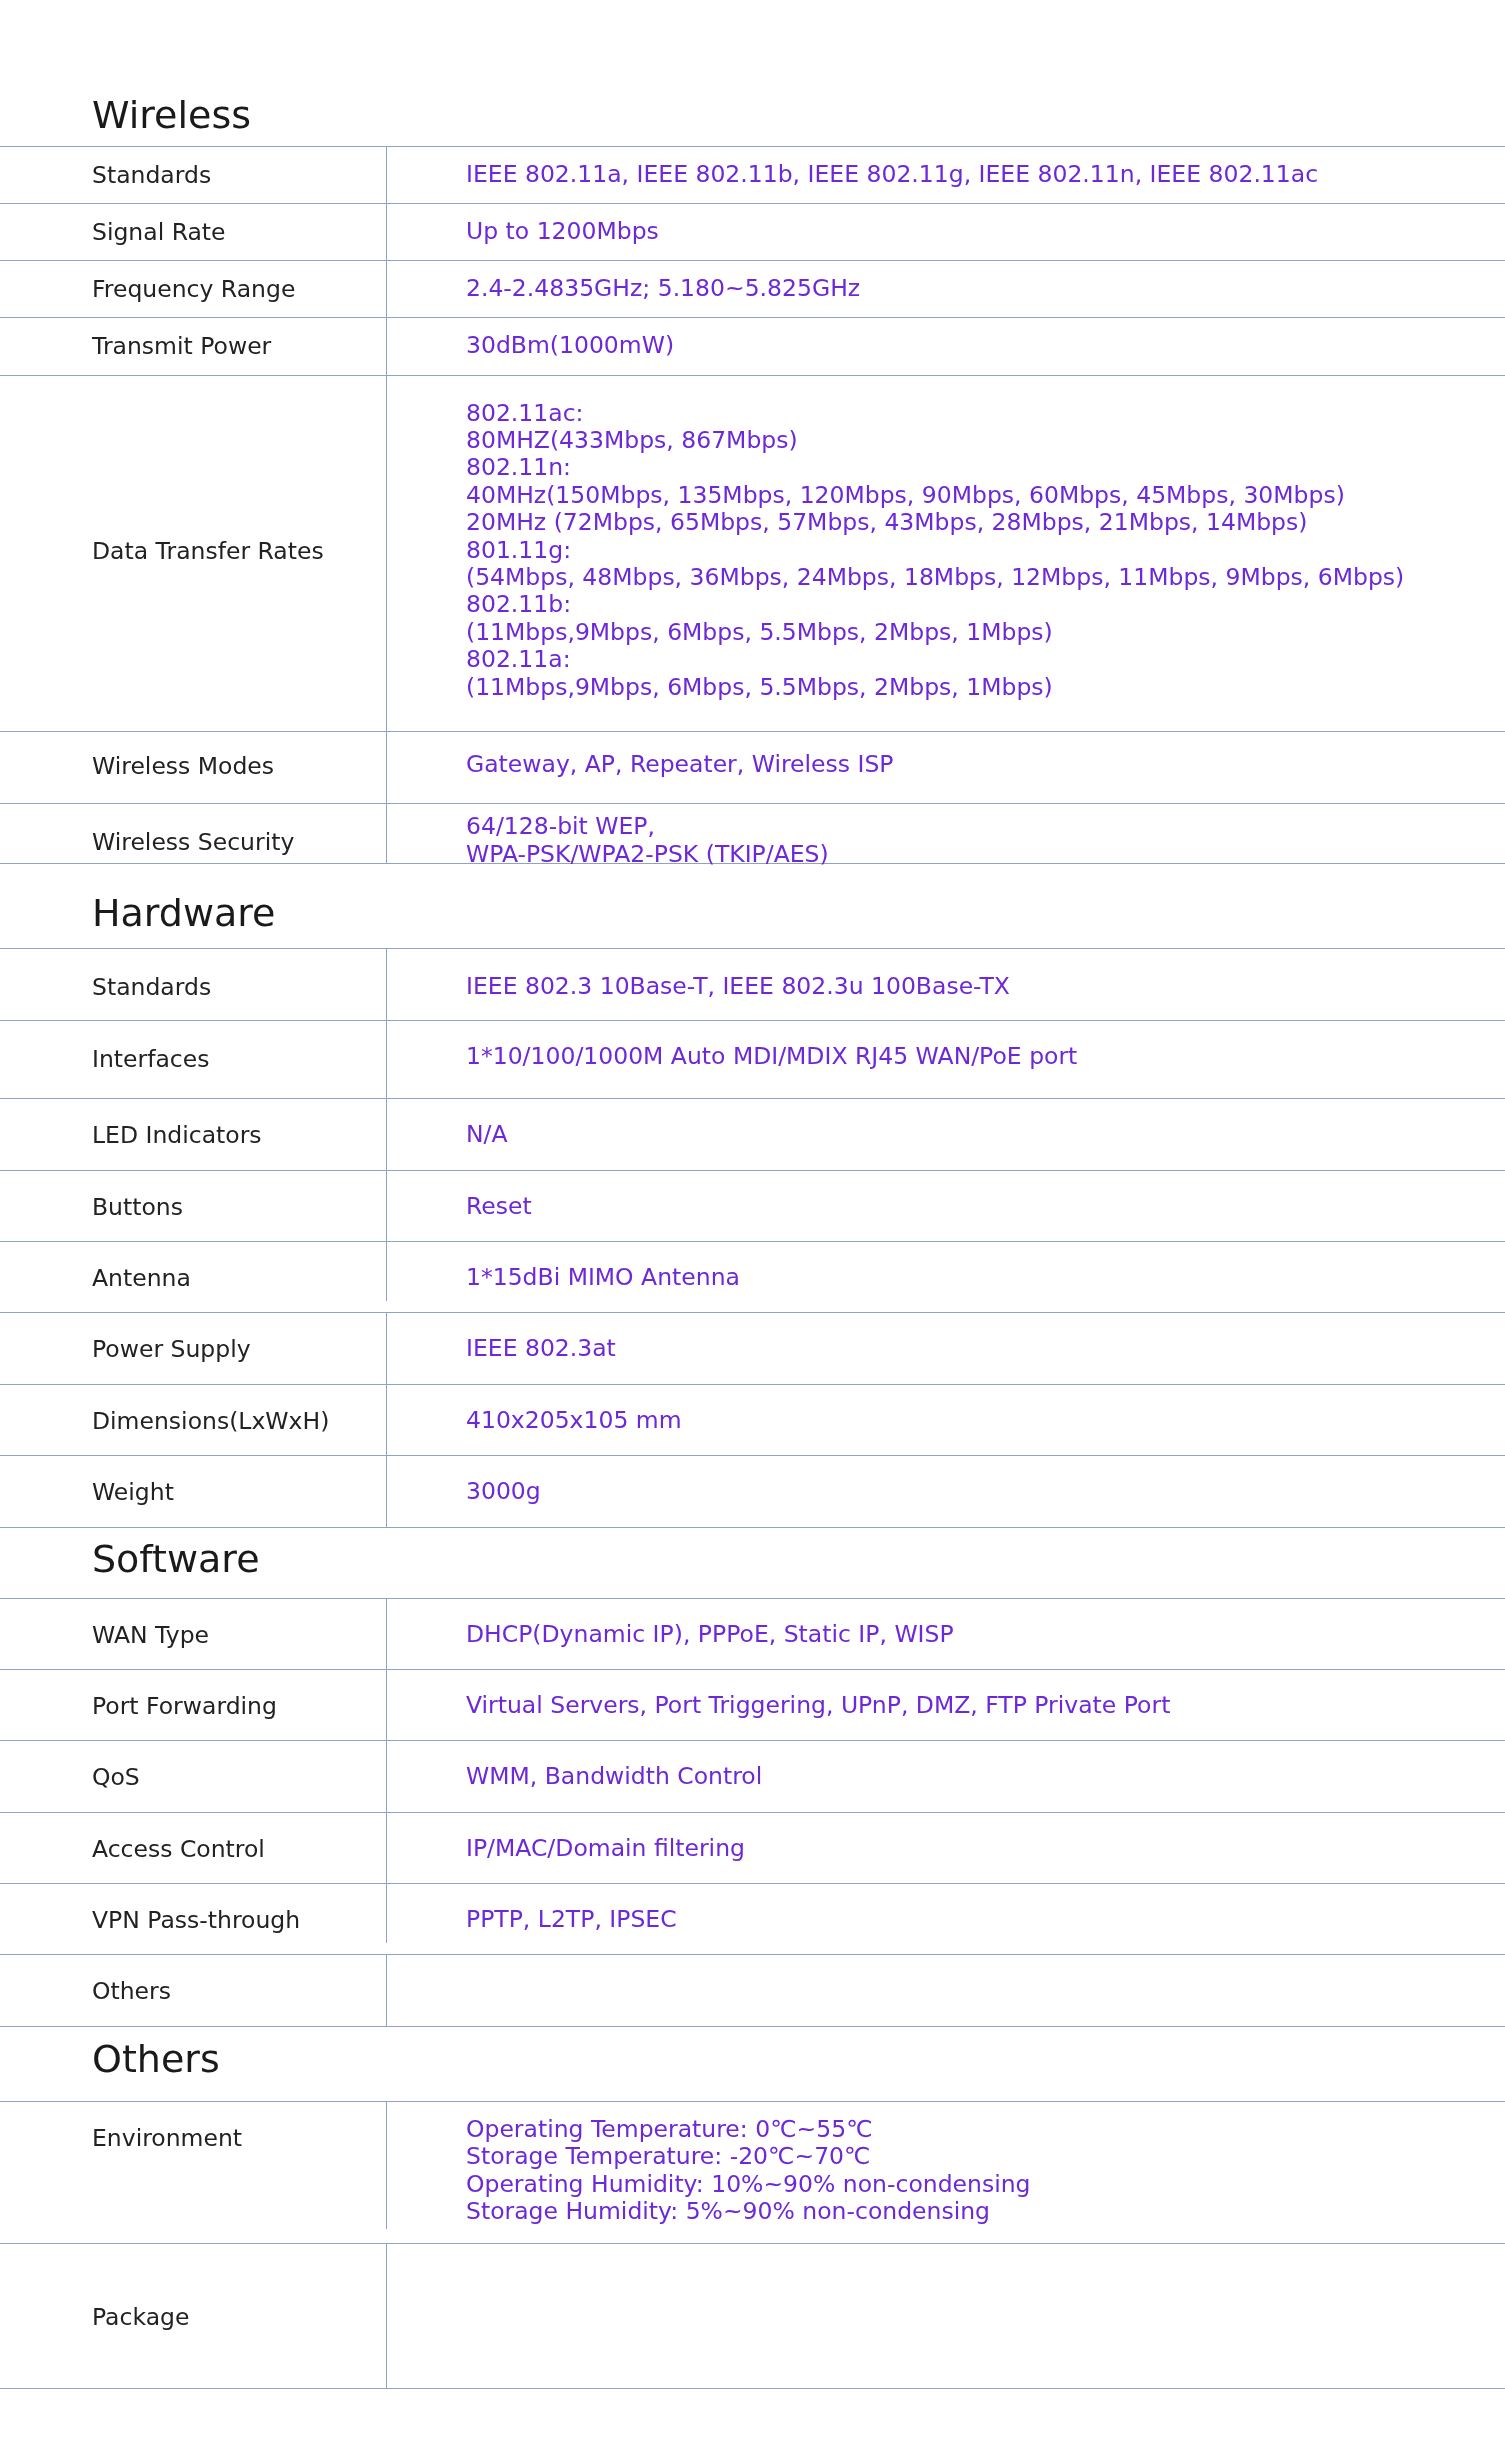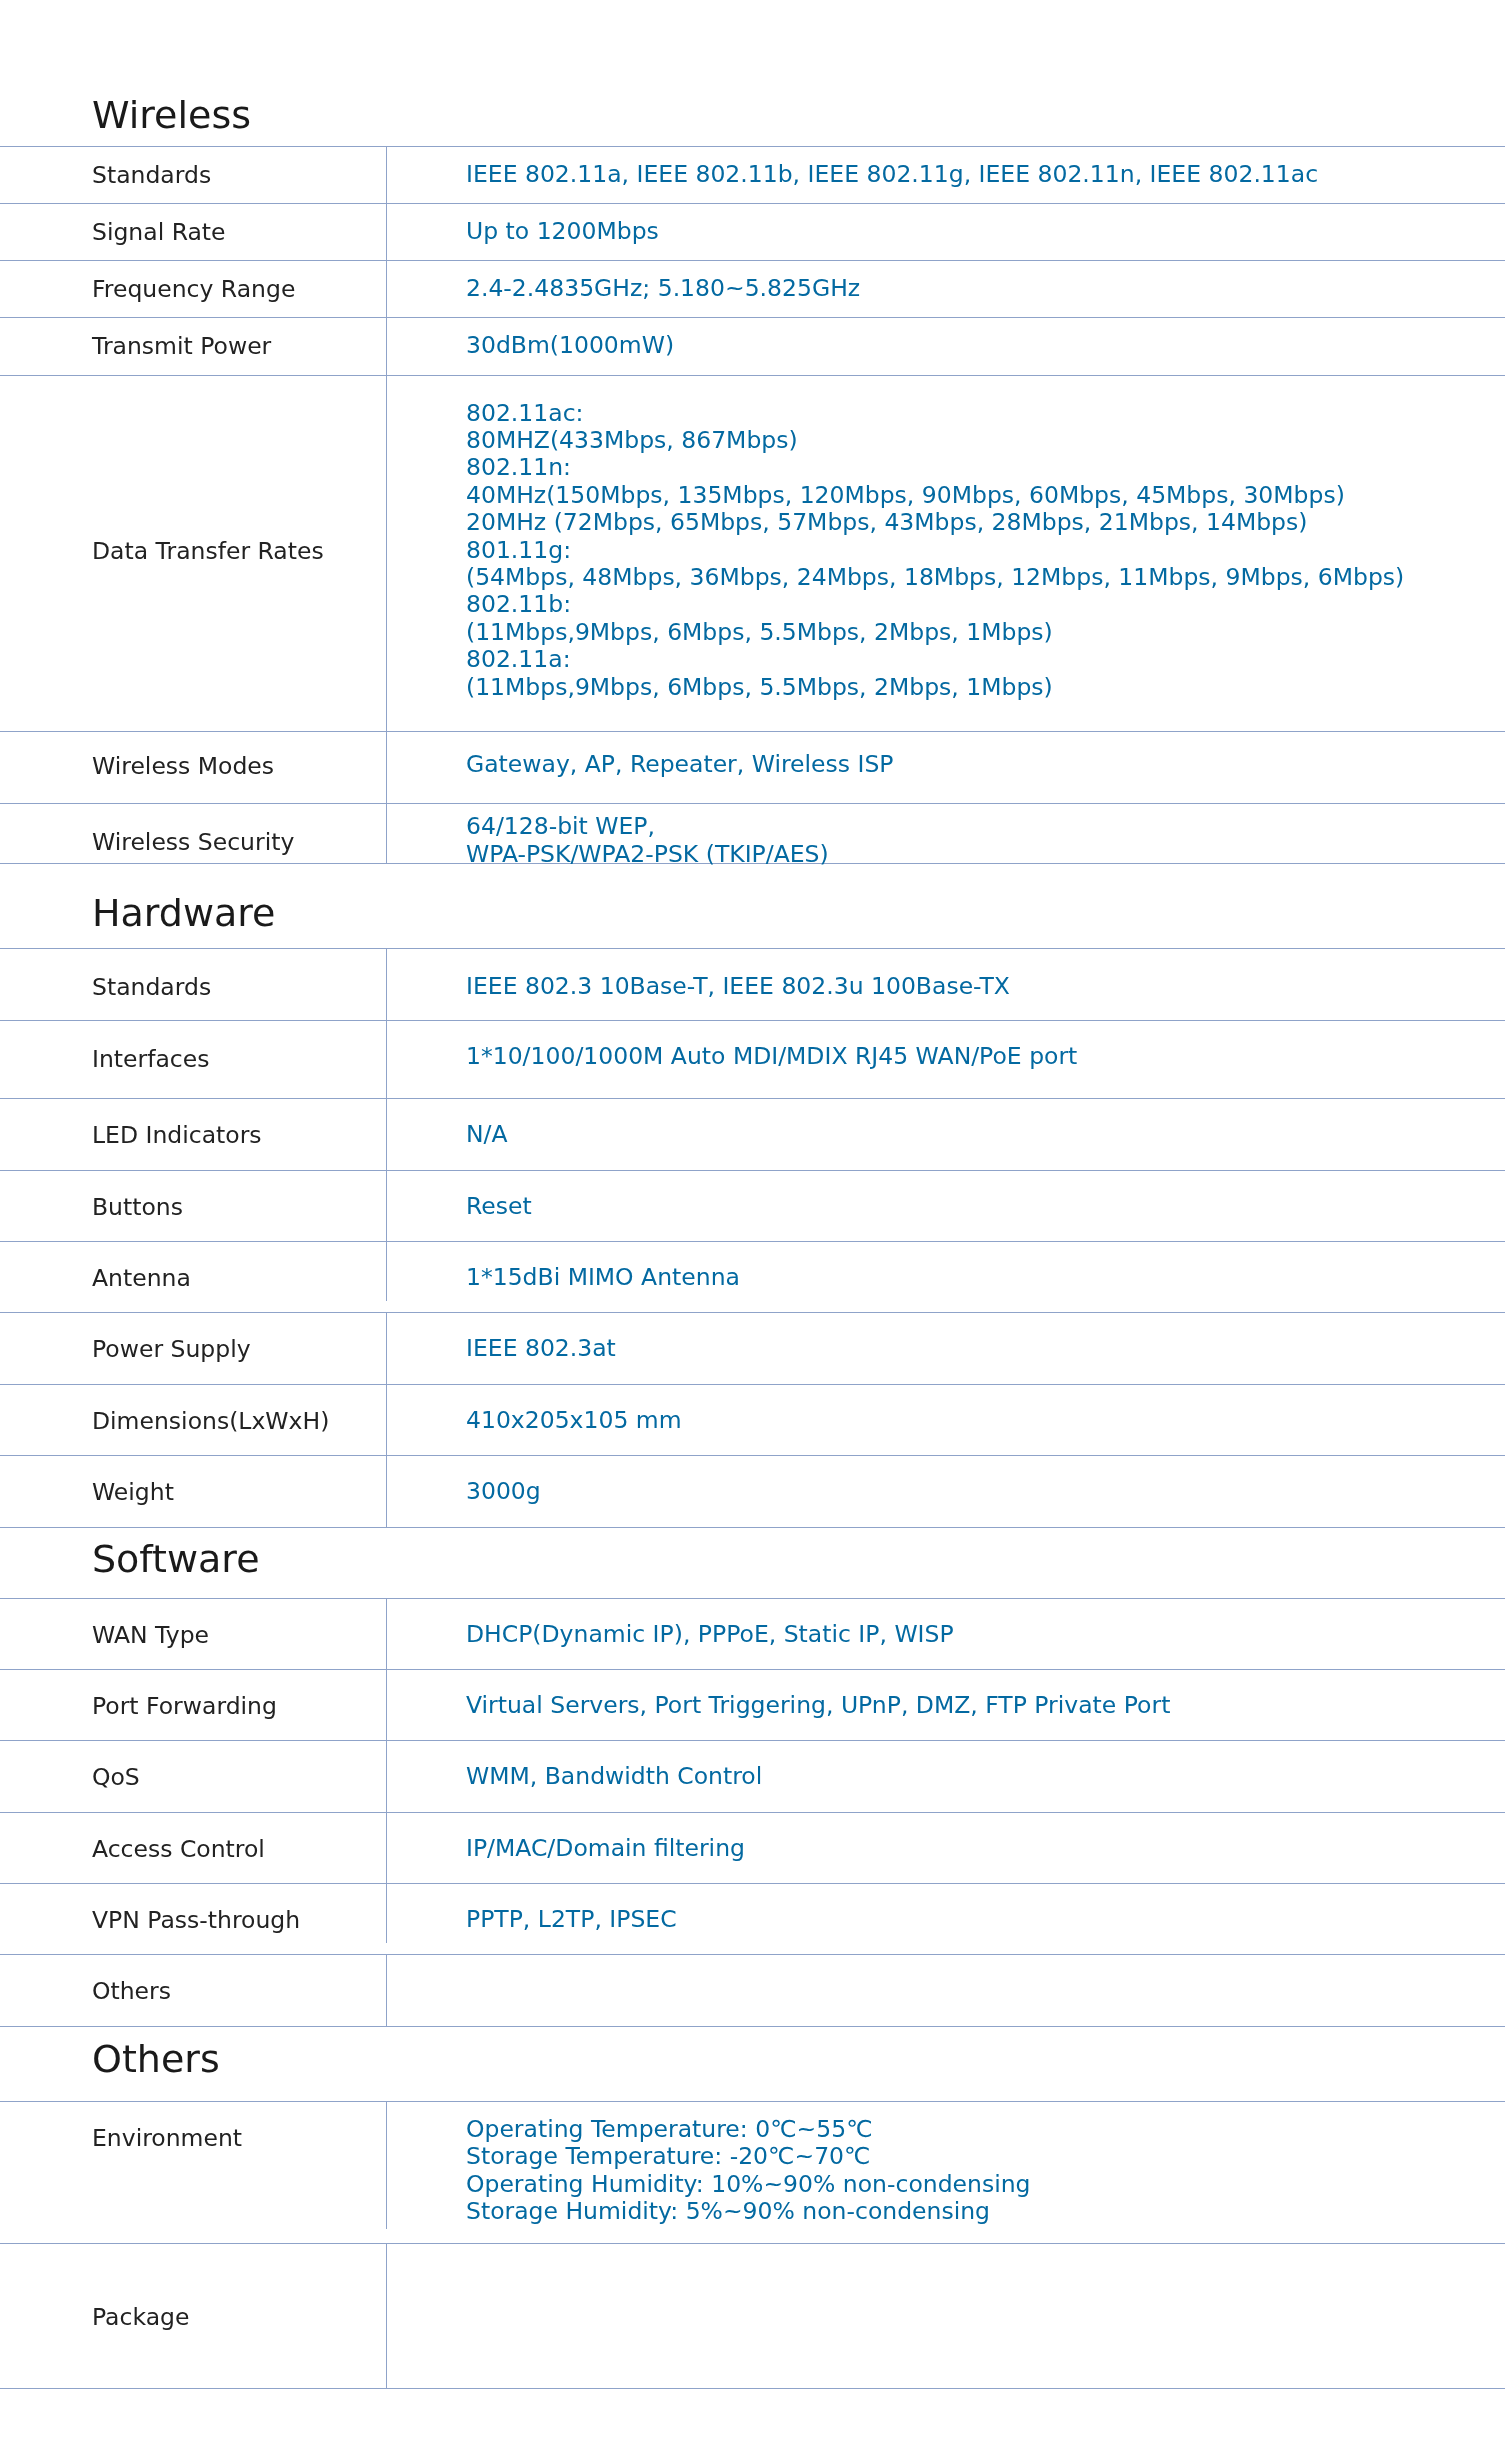--- a/index.html
+++ b/index.html
@@ -2,21 +2,21 @@
 <html style="font-size:12.5px"><head>
 <meta charset="utf-8">
 <style>
   html, body { margin:0; padding:0; background:#ffffff; }
   body { width:1505px; height:2438px; position:relative; font-family:"DejaVu Sans","Liberation Sans",sans-serif; color:#222222; }
   .section-title { position:absolute; left:92px; font-size:38px; font-weight:normal; color:#1a1a1a; line-height:1; }
   .row { position:absolute; left:0; width:1505px; border-top:1.6px solid #8fa3c9; box-sizing:border-box; }
   .row.last { border-bottom:1.6px solid #8fa3c9; }
   .label { position:absolute; left:92px; font-size:23.5px; color:#222222; }
   .vline { position:absolute; left:386px; top:0; bottom:0; width:0.8px; background:#8fa3c9; }
-  .value { position:absolute; left:466px; font-size:23.5px; color:#0369a1; line-height:27.4px; white-space:pre; }
+  .value { position:absolute; left:466px; font-size:23.5px; color:#6d28d9; line-height:27.4px; white-space:pre; }
 </style>
 </head>
 <body>
 
 <div class="section-title" style="top:96px">Wireless</div>
 <div class="row" style="top:146px;height:58px">
     <span class="label" style="top:14px">Standards</span>
     <span class="vline"></span>
     <span class="value" style="top:14px">IEEE 802.11a, IEEE 802.11b, IEEE 802.11g, IEEE 802.11n, IEEE 802.11ac</span>
   </div>

